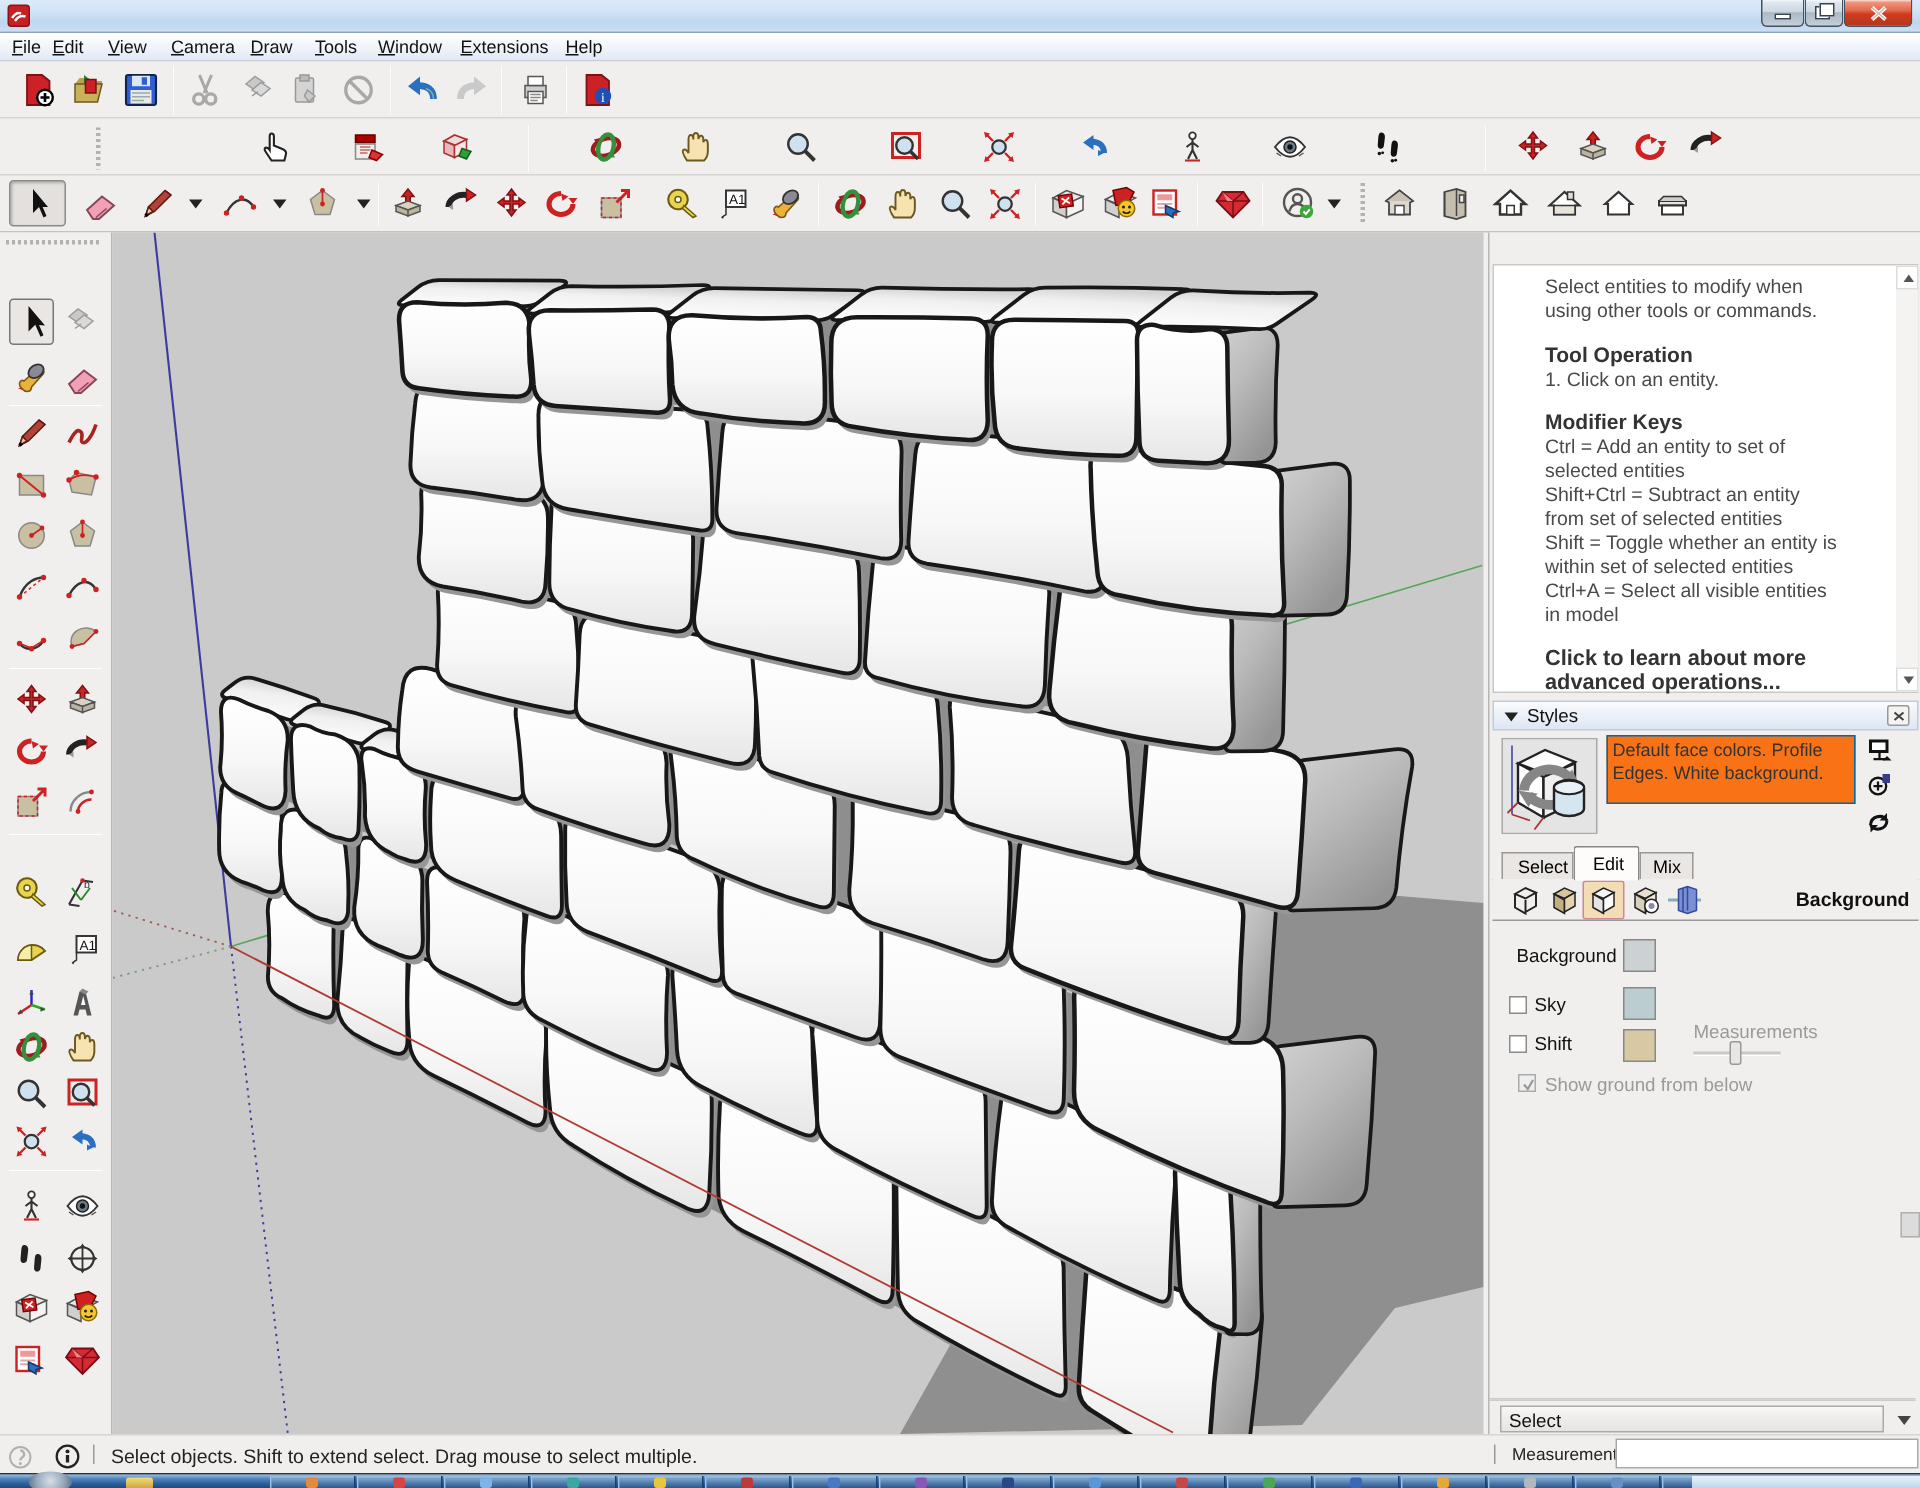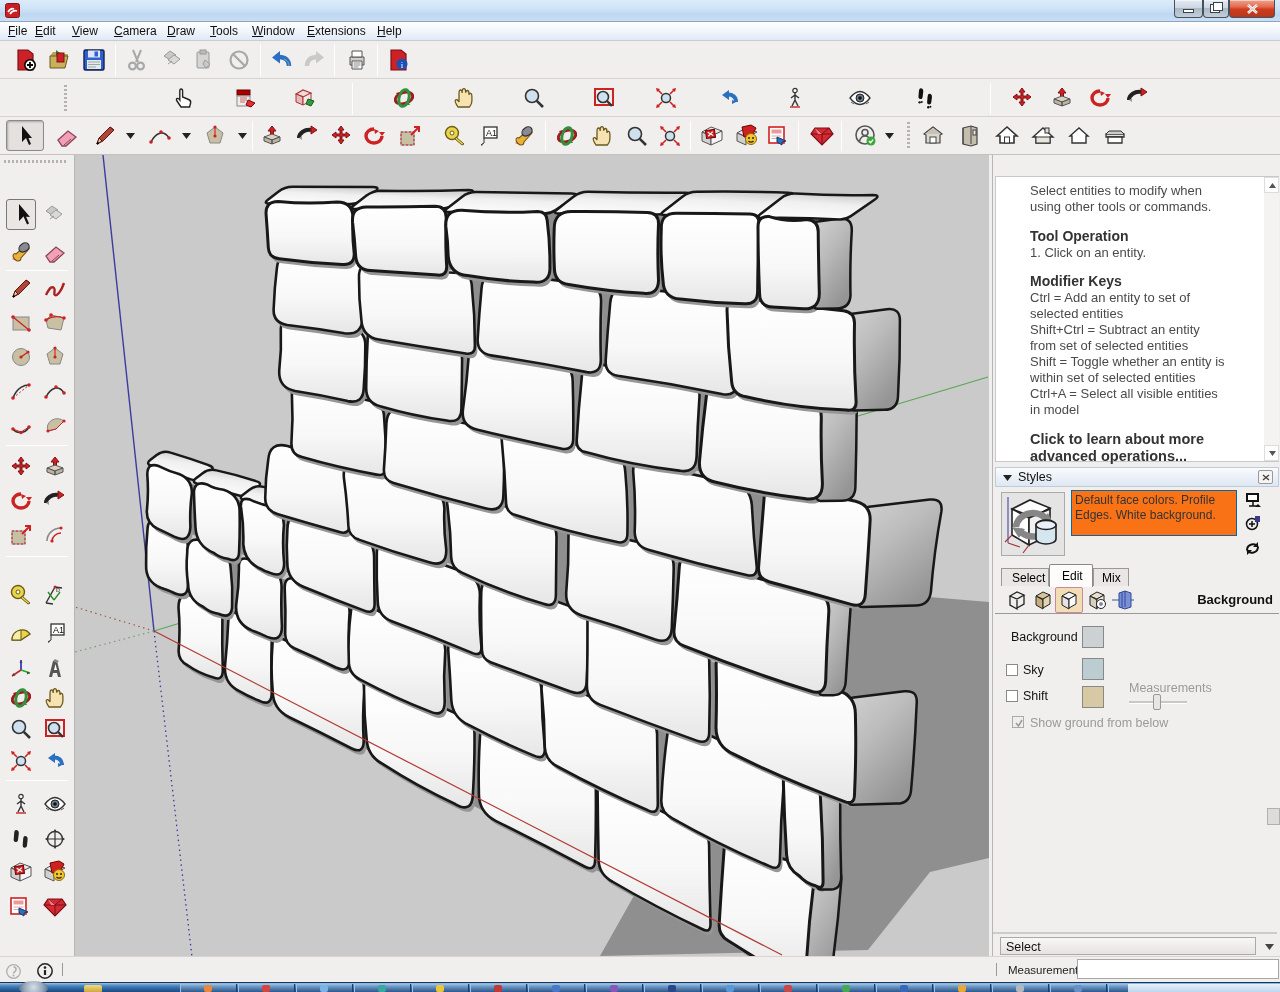--- a/index.html
+++ b/index.html
@@ -1109,20 +1109,21 @@
       </svg>
     </div>
     <div class="abs" style="left:37px;top:6px;width:16px;height:16px">
       <svg width="16" height="16" viewBox="0 0 16 16">
         <circle cx="8" cy="8" r="7.2" fill="none" stroke="#222" stroke-width="1.5"></circle>
         <circle cx="8" cy="4.6" r="1.3" fill="#222"></circle>
         <path d="M8 7v5" stroke="#222" stroke-width="2.2"></path>
       </svg>
     </div>
     <div class="abs" style="left:62px;top:6px;width:1px;height:13px;background:#999"></div>
+    <div class="abs" style="left:74px;top:6px;font-size:13px;color:#222">Select objects. Shift to extend select. Drag mouse to select multiple.</div>
     <div class="abs" style="left:996px;top:6px;width:1px;height:13px;background:#999"></div>
     <div class="abs" style="left:1008px;top:7px;font-size:11.5px;color:#222">Measurements</div>
     <div class="abs" style="left:1077px;top:2px;width:202px;height:20px;background:#fff;border:1px solid #a8a8a8"></div>
   </div>
 <div id="taskbar">
     <div class="abs" style="left:19px;top:-2px;width:29px;height:14px;border-radius:50%;background:radial-gradient(circle at 50% 45%,#d8dee6,#97a9bd 55%,#4e6583)"></div>
     <div class="abs" style="left:84px;top:2px;width:18px;height:8px;background:linear-gradient(180deg,#f4d97a,#c8a23a);border-radius:2px"></div>
     <div class="tseg" style="left:180px;width:57px"></div>
     <div class="ticon" style="left:204px;background:#e8883a"></div>
     <div class="tseg" style="left:238px;width:57px"></div>

